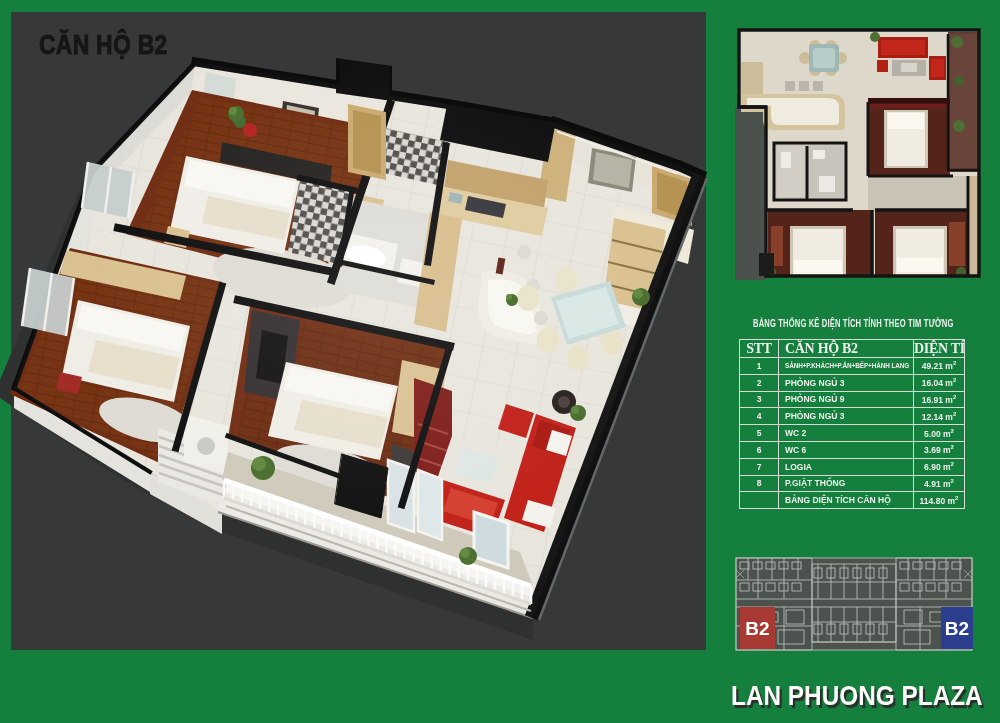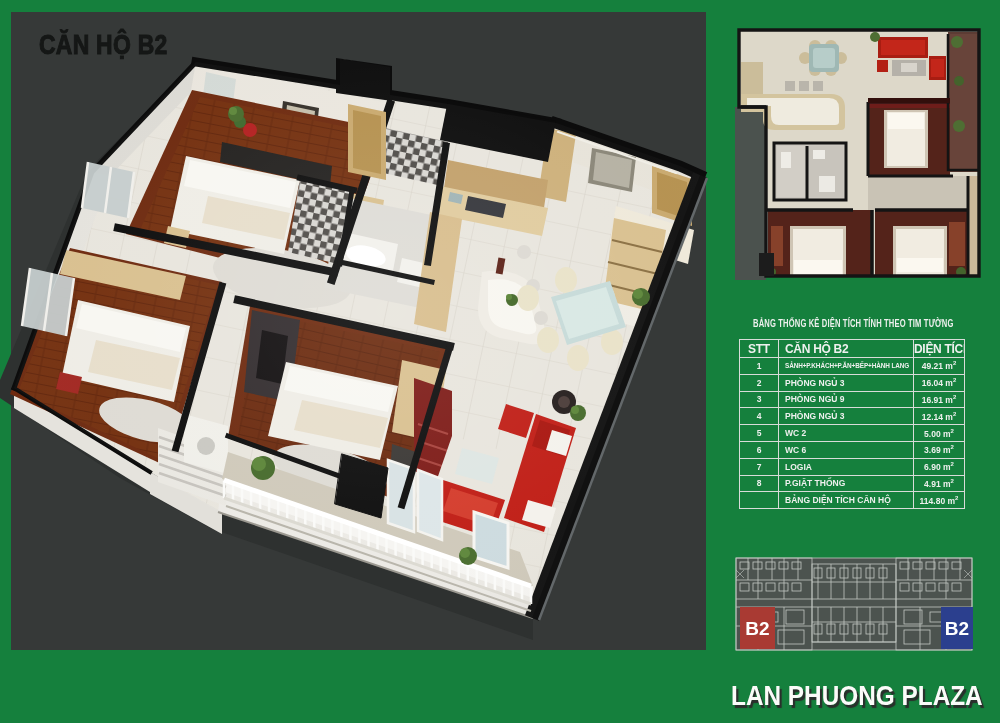--- a/index.html
+++ b/index.html
@@ -6,21 +6,21 @@
 #page{position:relative;width:1000px;height:723px;background:#15803d;overflow:hidden;font-family:"Liberation Sans",sans-serif;}
 #panel{position:absolute;left:11px;top:12px;width:695px;height:638px;background:#363938;}
 #title{position:absolute;left:39px;top:30px;color:#151716;font-size:27px;font-weight:bold;letter-spacing:0.3px;-webkit-text-stroke:1px #151716;transform:scale(0.85,1.02);transform-origin:left top;}
 #tbltitle{position:absolute;left:753px;top:318px;color:#eef0ee;font-size:10px;font-weight:bold;letter-spacing:0.2px;white-space:nowrap;transform:scaleX(0.76);transform-origin:left;}
 #areatable{position:absolute;left:739px;top:339px;width:226px;height:169px;border-collapse:collapse;color:#eef0ee;table-layout:fixed;}
 #areatable td{border:1px solid #d8dcd9;font-size:8.5px;font-weight:bold;padding:0 0 0 6px;vertical-align:middle;white-space:nowrap;overflow:hidden;}
 #areatable td.c{text-align:center;padding:0;}
 #areatable td.r{text-align:center;padding:0;}
 #areatable tr{height:16.8px;}
 #areatable tr.hd{height:18px;}
-#areatable tr.hd td{font-size:12px;letter-spacing:-0.3px;}
+#areatable tr.hd td{font-size:14px;letter-spacing:-0.3px;font-family:Liberation Serif, serif;}
 sup{font-size:6px;}
 #brand{position:absolute;left:731px;top:680px;color:#fbfbf9;font-size:28px;font-weight:bold;letter-spacing:0px;white-space:nowrap;transform:scaleX(0.87);transform-origin:left;text-shadow:2.5px 2.5px 1px #2a2e2c;}
 .abs{position:absolute;}
 </style>
 </head>
 <body>
 <div id="page">
 <div id="panel"></div>
 <div id="title">CĂN HỘ B2</div>
 

